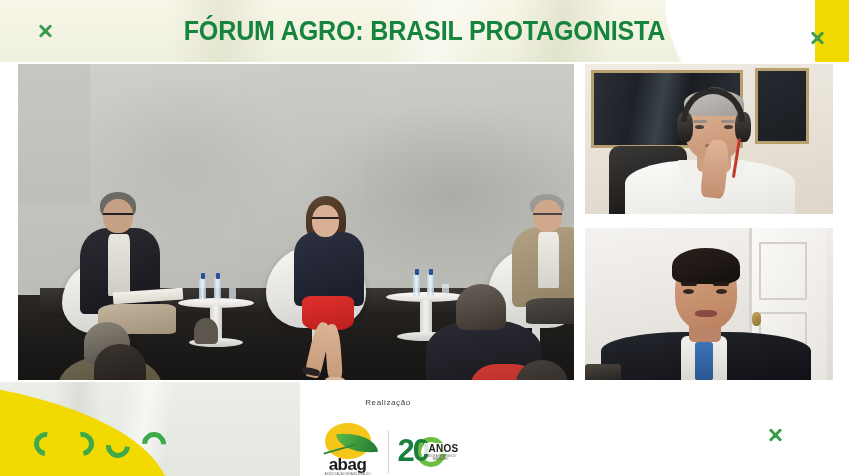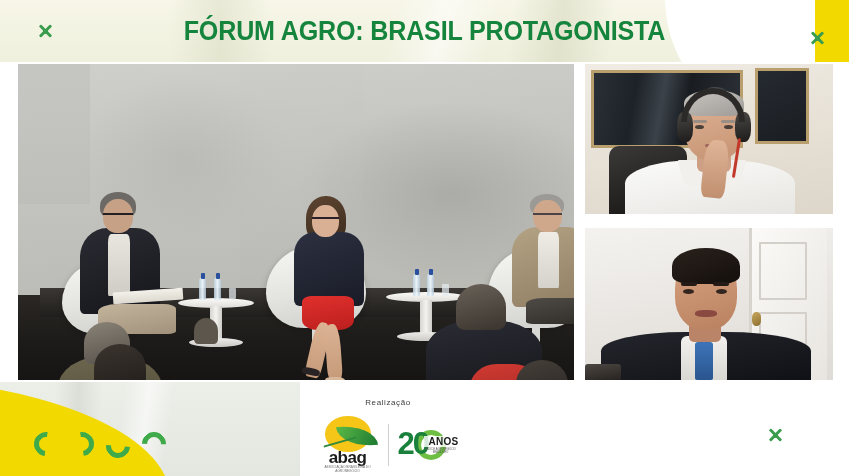--- a/index.html
+++ b/index.html
@@ -389,21 +389,21 @@
   }
   .footer-yellow {
     position:absolute; left:-130px; top:-4px; width:300px; height:120px;
     background:#f2d900;
     border-radius:0 100% 0 0 / 0 100% 0 0;
   }
 
   
   .credit { position:absolute; text-align:center; }
   .credit-label {
-    font-size:8px; color:#3c3c3c; letter-spacing:.6px; margin-bottom:9px;
+    font-size:8px; color:#3c3c3c; letter-spacing:.6px; margin-bottom:16px;
   }
   #credit-realizacao { left:288px; top:398px; width:200px; }
   #credit-apoio      { left:498px; top:398px; width:120px; }
   .logo-row { display:flex; align-items:center; justify-content:center; gap:9px; }
 
   
   .abag { position:relative; width:62px; height:58px; }
   .abag-sun {
     position:absolute; left:8px; top:0; width:46px; height:36px;
     background:#f5c518; border-radius:50%;

